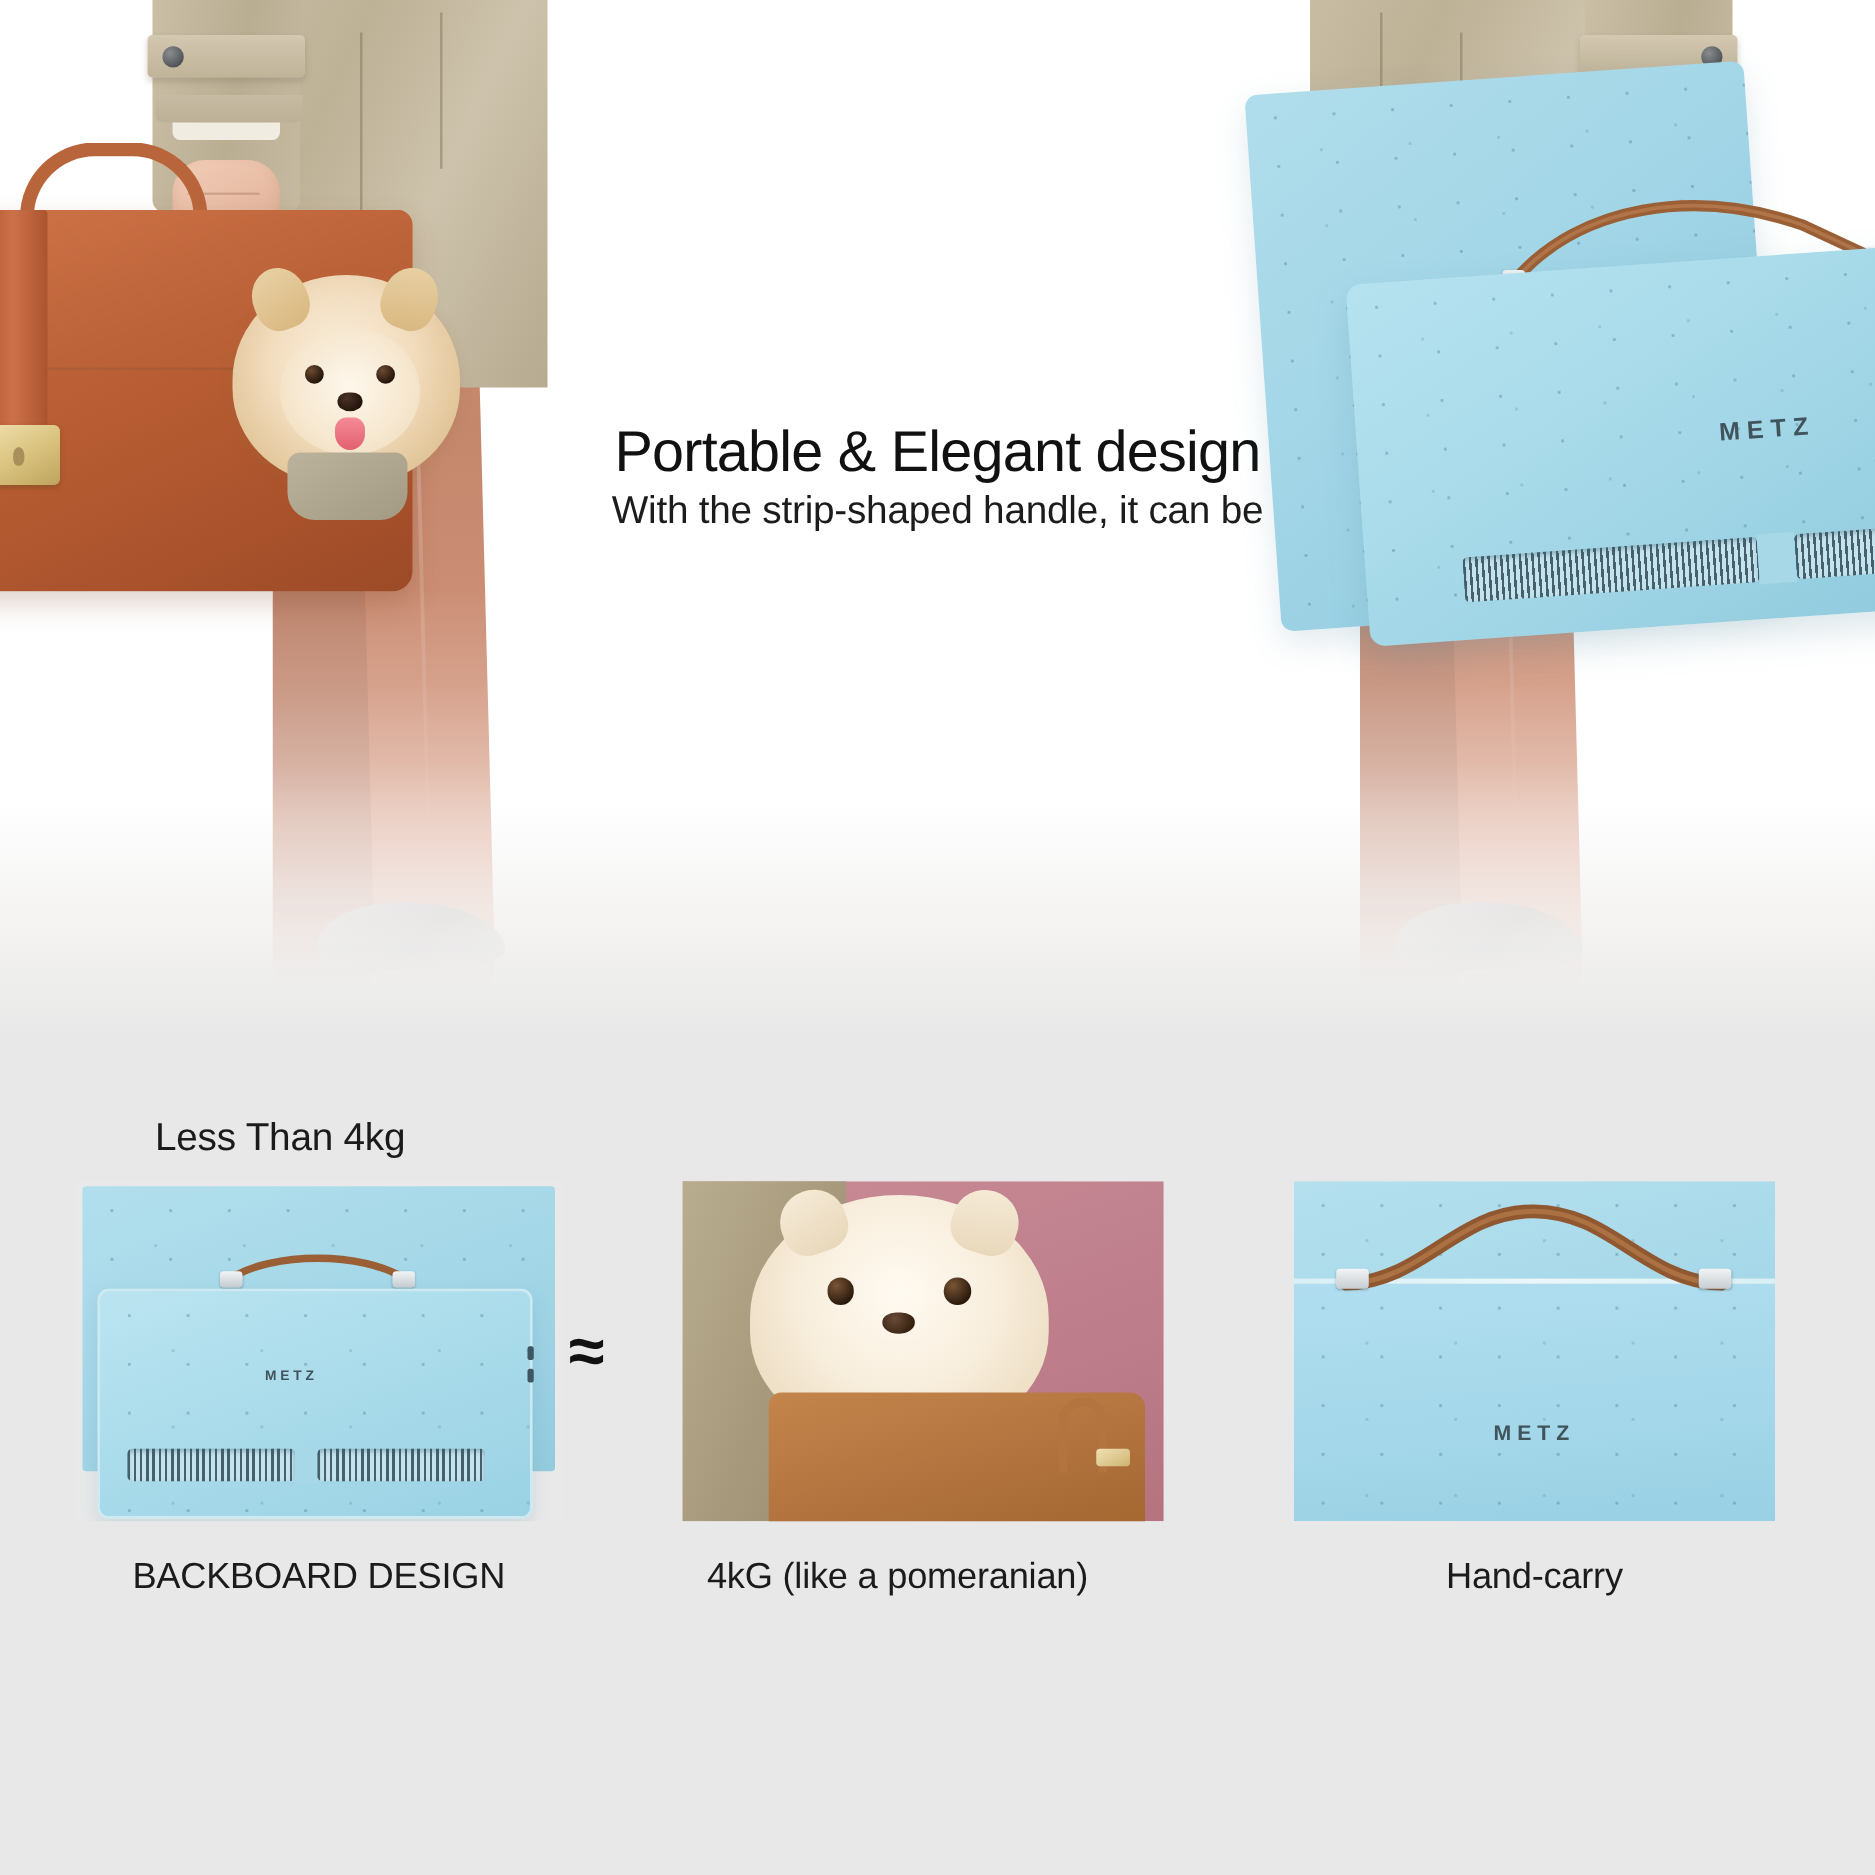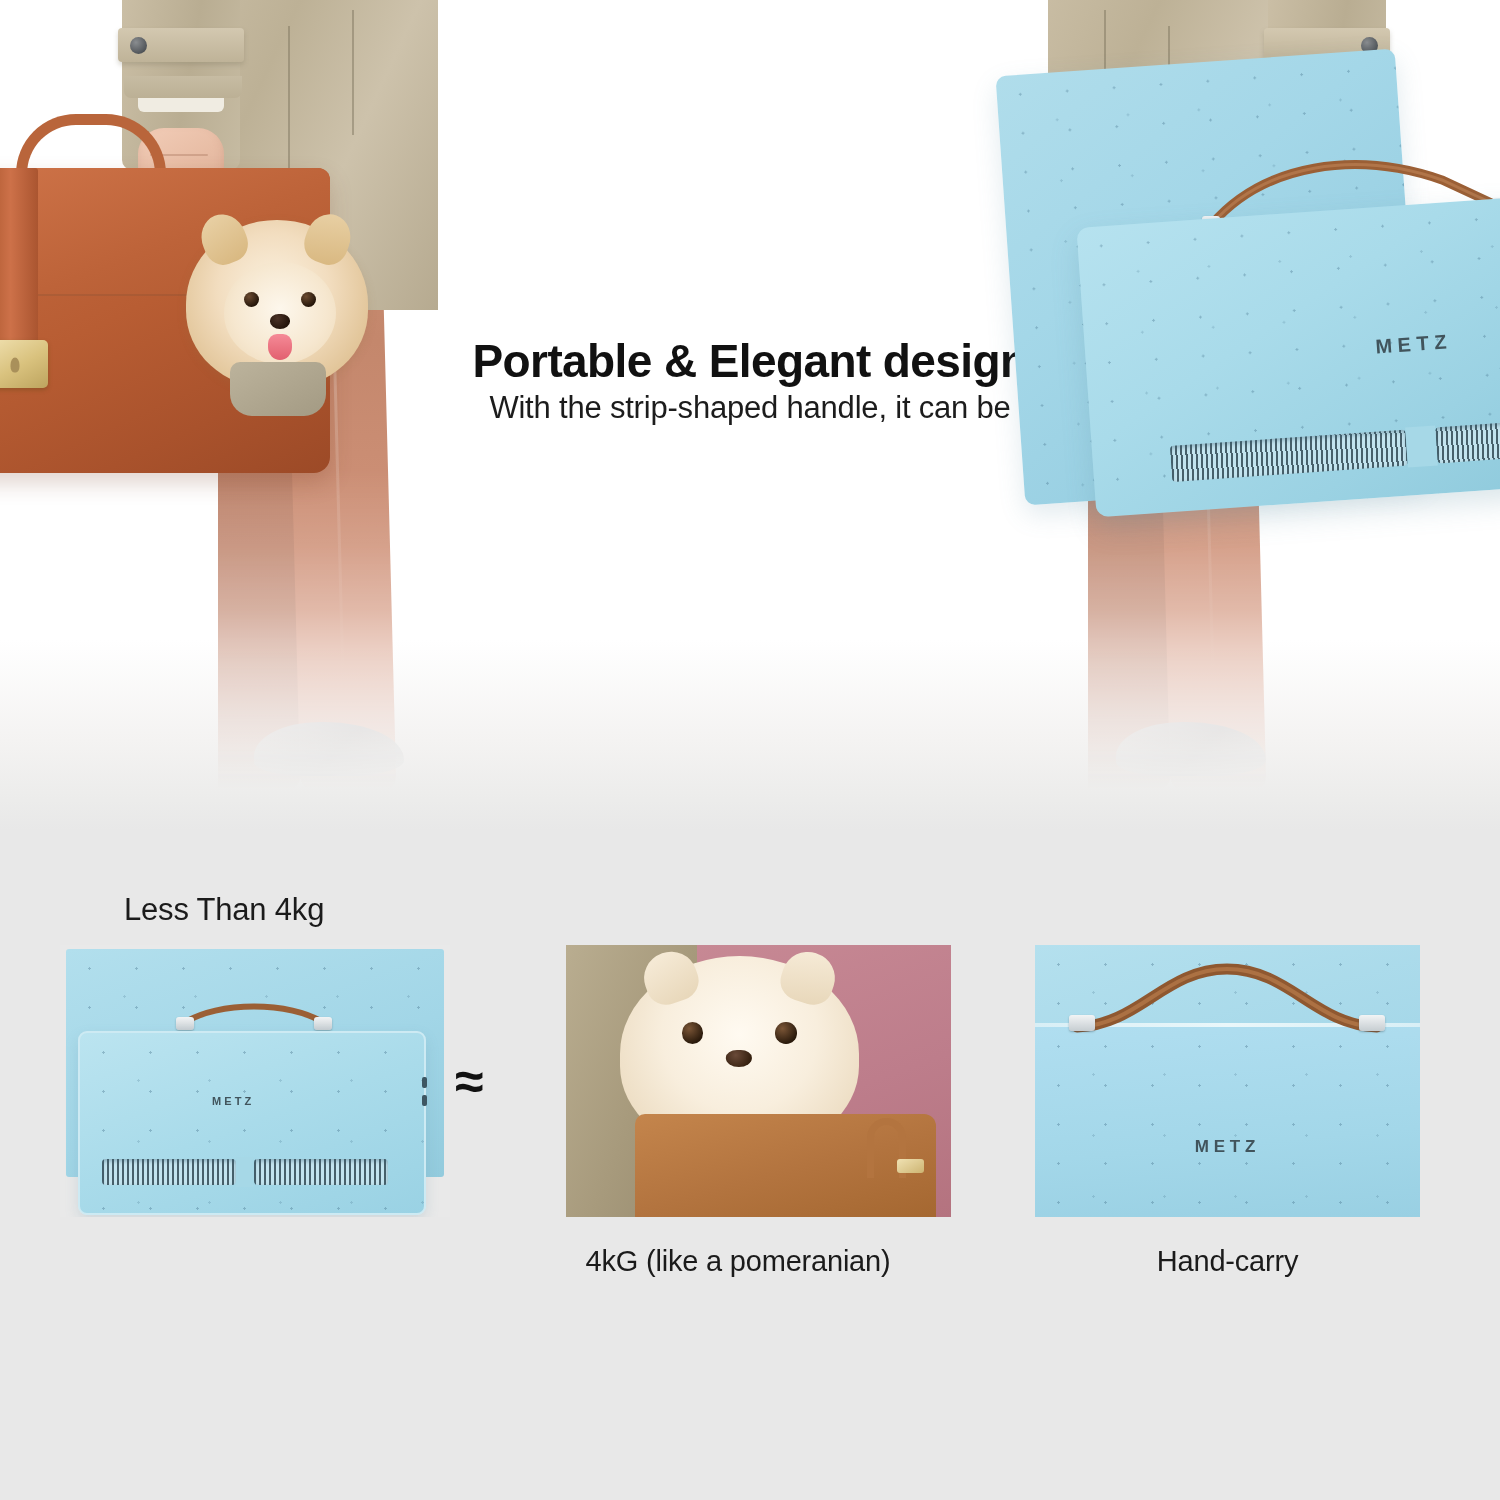--- a/index.html
+++ b/index.html
@@ -21,21 +21,21 @@
   }
 
   
   .hero { position:absolute; left:0; top:0; width:1500px; height:810px; }
 
   .hero-copy {
     position:absolute; left:390px; top:336px; width:720px;
     text-align:center;
   }
   .hero-title {
-    font-size:46px; font-weight:bold; color:#111111;
+    font-size:46px; font-weight:normal; color:#111111;
     letter-spacing:-0.6px; line-height:1.1;
     white-space:nowrap;
   }
   .hero-sub {
     font-size:31px; font-weight:400; color:#1c1c1c;
     line-height:1.38; letter-spacing:-0.2px;
   }
 
   
   .figure { position:absolute; top:0; height:810px; }
@@ -489,26 +489,27 @@
             <div class="speckle"></div>
             <div class="mon-logo" style="left:132px; top:62px; font-size:11px;">METZ</div>
             <div class="vent" style="left:22px; top:126px; width:134px; height:26px;"></div>
             <div class="vent-gap" style="left:156px; top:124px; width:18px; height:30px;"></div>
             <div class="vent" style="left:174px; top:126px; width:134px; height:26px;"></div>
             <div class="c1-port" style="top:44px;"></div>
             <div class="c1-port" style="top:62px;"></div>
           </div>
         </div>
         <div class="card-cap" style="top:298px;">
+          <div>BACKBOARD DESIGN</div>
         </div>
       </div>
 
       <div class="approx">≈</div>
 
-      <div class="card" style="left:546px; width:344px;margin-left:20px;">
+      <div class="card" style="left:546px; width:344px;">
         <div class="card-figure" style="width:385px; height:272px;">
           <div class="c2-bg"></div>
           <div class="c2-curtain"></div>
           <div class="c2-dog">
             <div class="c2-ear l"></div>
             <div class="c2-ear r"></div>
             <div class="c2-eye l"></div>
             <div class="c2-eye r"></div>
             <div class="c2-nose"></div>
           </div>

